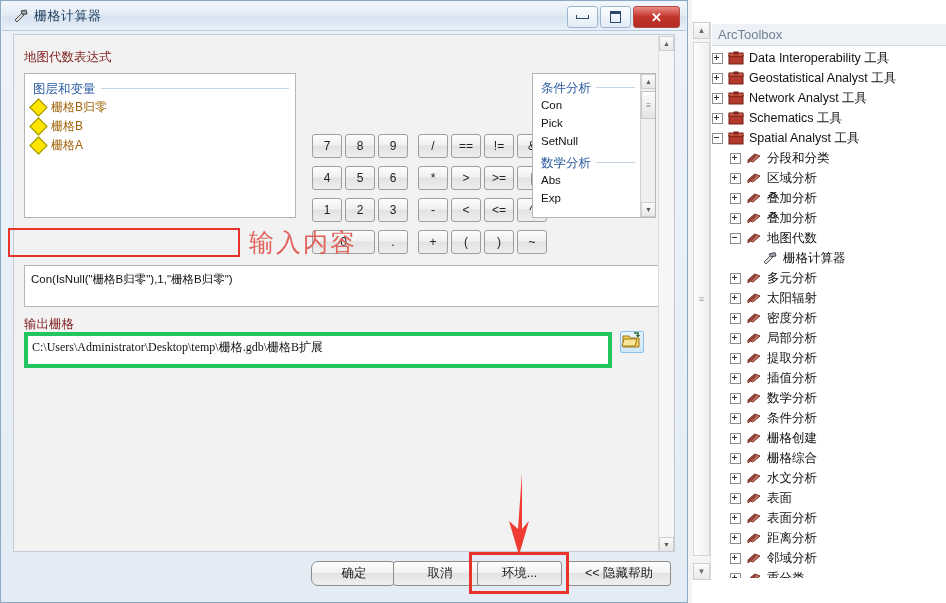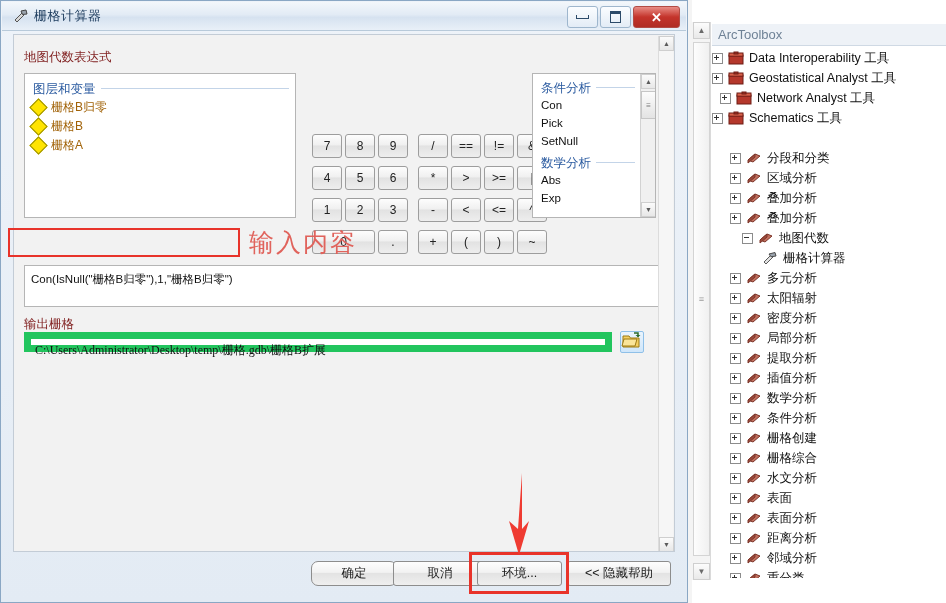--- a/index.html
+++ b/index.html
@@ -122,22 +122,22 @@
   }
   #exprnote {
     position: absolute; left: 248px; top: 225px;
     font-size: 25px; color: #e0635c; letter-spacing: 2px;
     font-family: "DejaVu Sans", sans-serif;
   }
 
   
   #outlabel { left: 10px; top: 281px; }
   #outbox {
-    position: absolute; left: 10px; top: 297px; width: 588px; height: 20px;
-    background: #ffffff; border: 7px solid #22c55e; box-sizing: border-box;
+    position: absolute; left: 10px; top: 297px; width: 588px; height: 36px;
+    background: #ffffff; border: 4px solid #22c55e; box-sizing: border-box;
   }
   #outtext {
     position: absolute; left: 4px; top: 3px;
     font-family: "Liberation Serif", serif; font-size: 12px; color: #111; white-space: nowrap;
   }
   #browsebtn {
     position: absolute; left: 606px; top: 296px; width: 24px; height: 22px;
     background: linear-gradient(#eaf4fd, #cfe6fa);
     border: 1px solid #8fc0e8; border-radius: 2px; box-sizing: border-box;
   }
@@ -368,38 +368,47 @@
         </div>
         <div class="tnode" style="top: 20px; padding-left: 0px;">
           <span class="expander plus"></span>
           <span class="tbicon"><svg width="16" height="14" viewBox="0 0 16 14">
               <rect x="1" y="4" width="14" height="9" fill="#b5382c" stroke="#6e1d15"></rect>
               <rect x="1" y="2" width="14" height="3.2" fill="#d9614a" stroke="#6e1d15"></rect>
               <rect x="6" y="1" width="4" height="2" fill="#9c3125" stroke="#6e1d15"></rect>
             </svg></span>
           <span class="tlabel">Geostatistical Analyst 工具</span>
         </div>
-        <div class="tnode" style="top: 40px; padding-left: 8px;">
+        <div class="tnode" style="top: 40px; padding-left: 0px;">
           <span class="expander plus"></span>
           <span class="tbicon"><svg width="16" height="14" viewBox="0 0 16 14">
               <rect x="1" y="4" width="14" height="9" fill="#b5382c" stroke="#6e1d15"></rect>
               <rect x="1" y="2" width="14" height="3.2" fill="#d9614a" stroke="#6e1d15"></rect>
               <rect x="6" y="1" width="4" height="2" fill="#9c3125" stroke="#6e1d15"></rect>
             </svg></span>
           <span class="tlabel">Network Analyst 工具</span>
         </div>
         <div class="tnode" style="top: 60px; padding-left: 0px;">
           <span class="expander plus"></span>
           <span class="tbicon"><svg width="16" height="14" viewBox="0 0 16 14">
               <rect x="1" y="4" width="14" height="9" fill="#b5382c" stroke="#6e1d15"></rect>
               <rect x="1" y="2" width="14" height="3.2" fill="#d9614a" stroke="#6e1d15"></rect>
               <rect x="6" y="1" width="4" height="2" fill="#9c3125" stroke="#6e1d15"></rect>
             </svg></span>
           <span class="tlabel">Schematics 工具</span>
         </div>
+        <div class="tnode" style="top: 80px; padding-left: 0px;">
+          <span class="expander"></span>
+          <span class="tbicon"><svg width="16" height="14" viewBox="0 0 16 14">
+              <rect x="1" y="4" width="14" height="9" fill="#b5382c" stroke="#6e1d15"></rect>
+              <rect x="1" y="2" width="14" height="3.2" fill="#d9614a" stroke="#6e1d15"></rect>
+              <rect x="6" y="1" width="4" height="2" fill="#9c3125" stroke="#6e1d15"></rect>
+            </svg></span>
+          <span class="tlabel">Spatial Analyst 工具</span>
+        </div>
         <div class="tnode" style="top: 100px; padding-left: 18px;">
           <span class="expander plus"></span>
           <span class="tbicon"><svg width="16" height="14" viewBox="0 0 16 14">
               <path d="M2 9 L9 3 L14 5 L7 11 Z" fill="#c2705f" stroke="#7d362a"></path>
               <path d="M2 9 L9 3 L9 6 L2 12 Z" fill="#9c4b3c" stroke="#7d362a"></path>
             </svg></span>
           <span class="tlabel">分段和分类</span>
         </div>
         <div class="tnode" style="top: 120px; padding-left: 18px;">
           <span class="expander plus"></span>
@@ -418,21 +427,21 @@
           <span class="tlabel">叠加分析</span>
         </div>
         <div class="tnode" style="top: 160px; padding-left: 18px;">
           <span class="expander plus"></span>
           <span class="tbicon"><svg width="16" height="14" viewBox="0 0 16 14">
               <path d="M2 9 L9 3 L14 5 L7 11 Z" fill="#c2705f" stroke="#7d362a"></path>
               <path d="M2 9 L9 3 L9 6 L2 12 Z" fill="#9c4b3c" stroke="#7d362a"></path>
             </svg></span>
           <span class="tlabel">叠加分析</span>
         </div>
-        <div class="tnode" style="top: 180px; padding-left: 18px; margin-left: 12px;">
+        <div class="tnode" style="top: 180px; padding-left: 18px;">
           <span class="expander"></span>
           <span class="tbicon"><svg width="16" height="14" viewBox="0 0 16 14">
               <path d="M2 9 L9 3 L14 5 L7 11 Z" fill="#c2705f" stroke="#7d362a"></path>
               <path d="M2 9 L9 3 L9 6 L2 12 Z" fill="#9c4b3c" stroke="#7d362a"></path>
             </svg></span>
           <span class="tlabel">地图代数</span>
         </div>
         <div class="tnode" style="top: 200px; padding-left: 36px;">
           <span style="width: 9px; height: 9px; margin-right: 5px; flex: 0 0 auto;"></span>
           <span class="tbicon"><svg width="16" height="14" viewBox="0 0 16 14">

